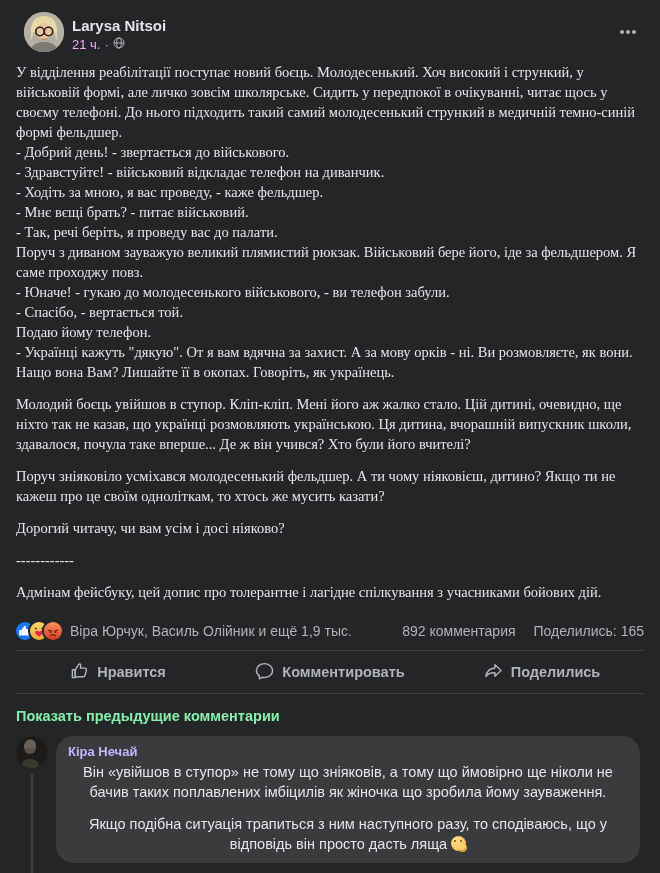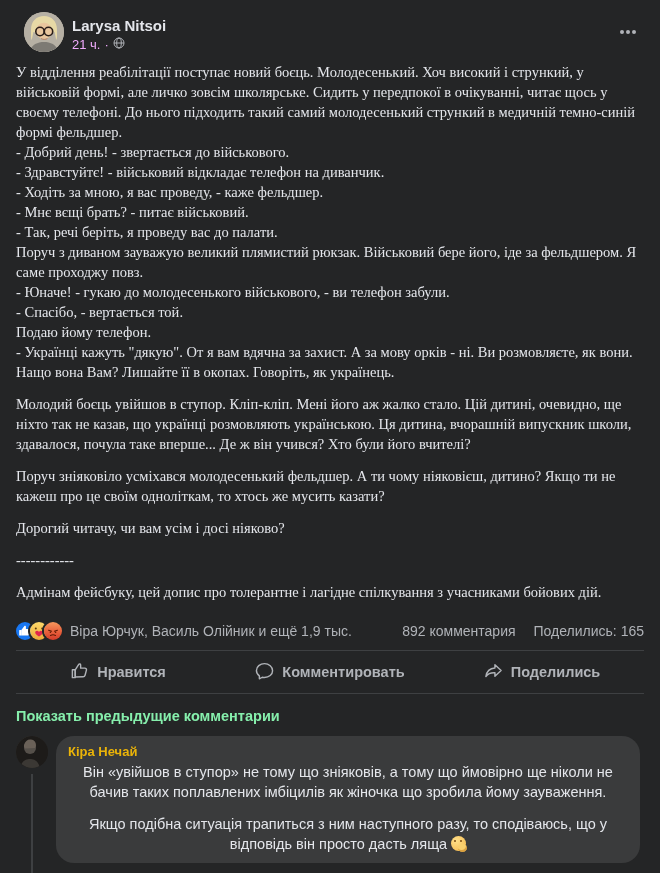--- a/index.html
+++ b/index.html
@@ -37,21 +37,21 @@
   
   .comments{padding:6px 16px 0;}
   .show-previous{font-size:14.5px;font-weight:600;color:#86efac;padding:8px 0 10px;cursor:pointer;}
   .comment{display:flex;margin-top:2px;position:relative;}
   .c-avatar-col{width:32px;flex:0 0 32px;position:relative;}
   .c-avatar{width:32px;height:32px;border-radius:50%;overflow:hidden;cursor:pointer;
     background:radial-gradient(circle at 42% 34%,#6a6158 0,#44403a 34%,#23211f 68%,#141414 100%);}
   .thread-line{position:absolute;left:15px;top:38px;bottom:-14px;width:2px;background:#3e4042;}
   .c-body{flex:1;margin-left:8px;min-width:0;}
   .bubble{background:#3a3b3c;border-radius:18px;padding:8px 12px 9px;position:relative;display:inline-block;max-width:560px;}
-  .comment-author{font-size:13px;font-weight:700;color:#eab308;line-height:16px;cursor:pointer;}
+  .comment-author{font-size:13px;font-weight:700;color:#c4b5fd;line-height:16px;cursor:pointer;}
   .bubble-para{font-size:14.5px;line-height:20px;color:#e4e6eb;margin-top:2px;text-align:center;}
   .bubble-para.second{margin-top:12px;}
   .emoji-hand{display:inline-block;width:15px;height:15px;border-radius:50%;
     background:radial-gradient(circle at 35% 32%,#ffe089,#f3b64a);vertical-align:-2px;margin-left:4px;position:relative;}
   .emoji-hand::before{content:'';position:absolute;top:4px;left:3px;width:2px;height:2px;border-radius:50%;
     background:#7a4b12;box-shadow:6px 0 0 #7a4b12;}
   .emoji-hand::after{content:'';position:absolute;right:-1px;bottom:-1px;width:9px;height:8px;border-radius:50%;
     background:#f9d06d;box-shadow:inset -1px -2px 0 rgba(197,124,27,.55);}
 </style>
 </head>

